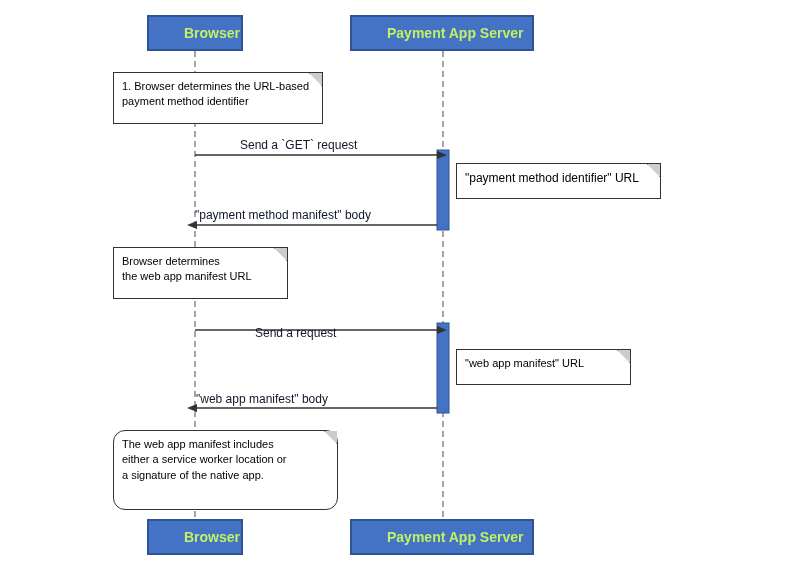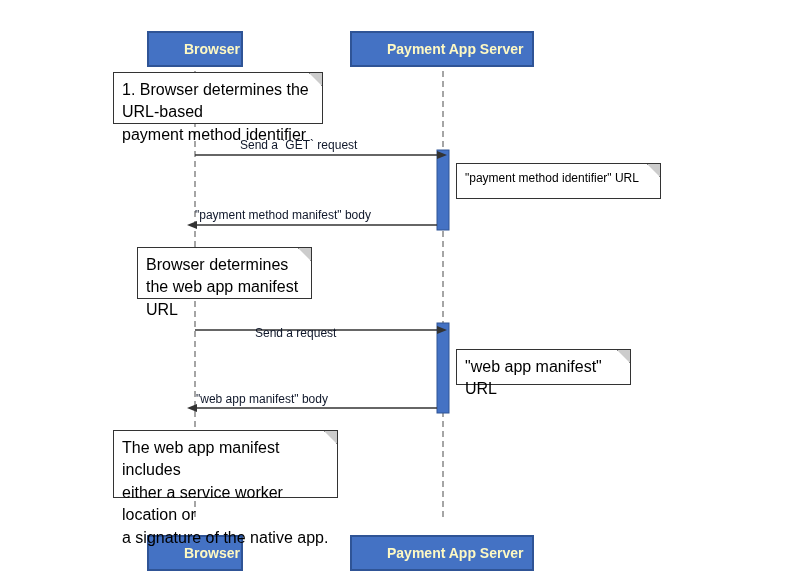--- a/index.html
+++ b/index.html
@@ -16,36 +16,35 @@
       width: 800px;
       height: 587px;
       position: relative;
       background: #fff;
     }
 
     
     .lifeline-box {
       position: absolute;
       background: #4472c4;
-      color: #fef9c3;
+      color: #bef264;
       font-weight: bold;
       font-size: 14px;
       padding: 8px 35px;
       border: 2px solid #2f5496;
       text-align: center;
       white-space: nowrap;
-      margin-top: 16px;
     }
 
     
     .note-box {
       position: absolute;
       background: #fff;
       border: 1px solid #333;
-      font-size: 16px;
+      font-size: 11px;
       padding: 6px 8px;
       line-height: 1.4;
     }
     .note-box::after {
       content: '';
       position: absolute;
       top: 0;
       right: 0;
       width: 12px;
       height: 12px;
@@ -108,23 +107,23 @@
   <div class="lifeline-box" style="left:350px; top:519px; width:184px;">Payment App Server</div>
 
   <div class="note-box" style="left:113px; top:72px; width:210px; height:52px;">1. Browser determines the URL-based<br>payment method identifier</div>
 
   <div class="arrow-label" style="left:240px; top:138px;">Send a `GET` request</div>
 
   <div class="note-box" style="left:456px; top:163px; width:205px; height:36px; font-size:12px;">"payment method identifier" URL</div>
 
   <div class="arrow-label" style="left:195px; top:208px;">"payment method manifest" body</div>
 
-  <div class="note-box" style="left:113px; top:247px; width:175px; height:52px;margin-left:24px;">Browser determines<br>the web app manifest URL</div>
+  <div class="note-box" style="left:113px; top:247px; width:175px; height:52px;">Browser determines<br>the web app manifest URL</div>
 
   <div class="arrow-label" style="left:255px; top:326px;">Send a request</div>
 
   <div class="note-box" style="left:456px; top:349px; width:175px; height:36px;">"web app manifest" URL</div>
 
   <div class="arrow-label" style="left:196px; top:392px;">"web app manifest" body</div>
 
-  <div class="note-box" style="left:113px; top:430px; width:225px; height:68px;">The web app manifest includes<br>either a service worker location or<br>a signature of the native app.</div>
+  <div class="note-box" style="left:113px; top:430px; width:225px; height:80px;border-radius:12px;">The web app manifest includes<br>either a service worker location or<br>a signature of the native app.</div>
 
 </div>
 
 </body></html>

